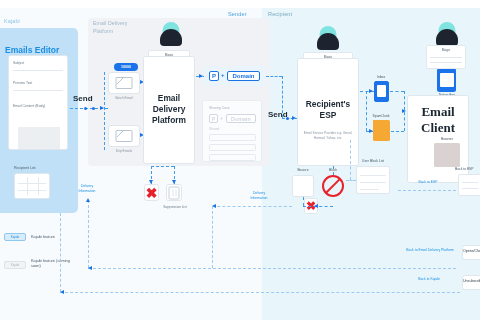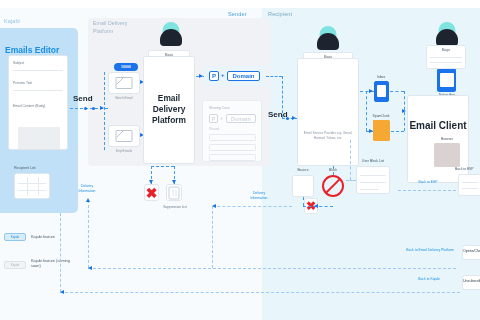--- a/index.html
+++ b/index.html
@@ -140,21 +140,21 @@
   #inbox-ico:after{ content:""; position:absolute; left:2px; right:2px; top:3px; bottom:4px; background:#fff;
                border-radius:1px; }
   #spam-lab  { position:absolute; left:366px; top:114px; width:30px; text-align:center; font-size:3.4px; color:#4a5a68; }
   #spam-ico  { position:absolute; left:373px; top:120px; width:17px; height:21px; background:#f5a833;
                border-radius:1.5px; }
   #spam-ico:after{ content:""; position:absolute; left:0; top:0; width:8px; height:3px; background:#f5a833;
                border-radius:1px 1px 0 0; }
 
   
   #ec-card { left:407px; top:95px; width:62px; height:88px; }
-  #ec-card .ttl { position:absolute; left:0; right:0; top:24px; font-size:10px; }
+  #ec-card .ttl { position:absolute; left:0; right:0; top:8px; font-size:13px;font-family:Liberation Serif, serif; }
   #napp-ico { position:absolute; left:437px; top:68px; width:19px; height:24px; background:#1a73e8;
               border-radius:2.5px; }
   #napp-ico:after{ content:""; position:absolute; left:2.5px; right:2.5px; top:5px; bottom:5px;
               background:#fff; border-radius:1px; }
   #napp-lab { position:absolute; left:432px; top:93px; width:30px; text-align:center; font-size:3.3px; color:#4a5a68; }
   #brow-lab { position:absolute; left:428px; top:137px; width:38px; text-align:center; font-size:3.3px; color:#4a5a68; }
   #brow-ico { position:absolute; left:434px; top:143px; width:26px; height:24px; background:#d9d2d0;
               border-radius:1.5px; }
 
   
@@ -322,20 +322,21 @@
     <div class="fld-line" style="left:27px; right:3px; top:11px;"></div>
     <div class="fld-line" style="left:3px; width:19px; top:16px;"></div>
     <div class="fld-line" style="left:27px; right:3px; top:16px;"></div>
     <div class="fld-line" style="left:3px; width:19px; top:21px;"></div>
     <div class="fld-line" style="left:27px; right:3px; top:21px;"></div>
     <div class="fld-line" style="left:3px; width:19px; top:26px;"></div>
     <div class="fld-line" style="left:27px; right:3px; top:26px;"></div>
   </div>
 
   <div class="card" id="esp-card">
+    <div class="ttl">Recipient's ESP</div>
     <div id="esp-sub">Email Service Provider e.g. Gmail, Hotmail, Yahoo, etc.</div>
   </div>
 
   <div class="dash-h" style="left:360px; top:91px;  width:14px;"></div>
   <div class="arw r" style="left:369px; top:88.5px;"></div>
   <div class="dash-v" style="left:366px; top:91px;  height:40px;"></div>
   <div class="dash-h" style="left:366px; top:131px; width:8px;"></div>
   <div class="arw r" style="left:369px; top:128.5px;"></div>
 
   <div id="inbox-lab">Inbox</div>

